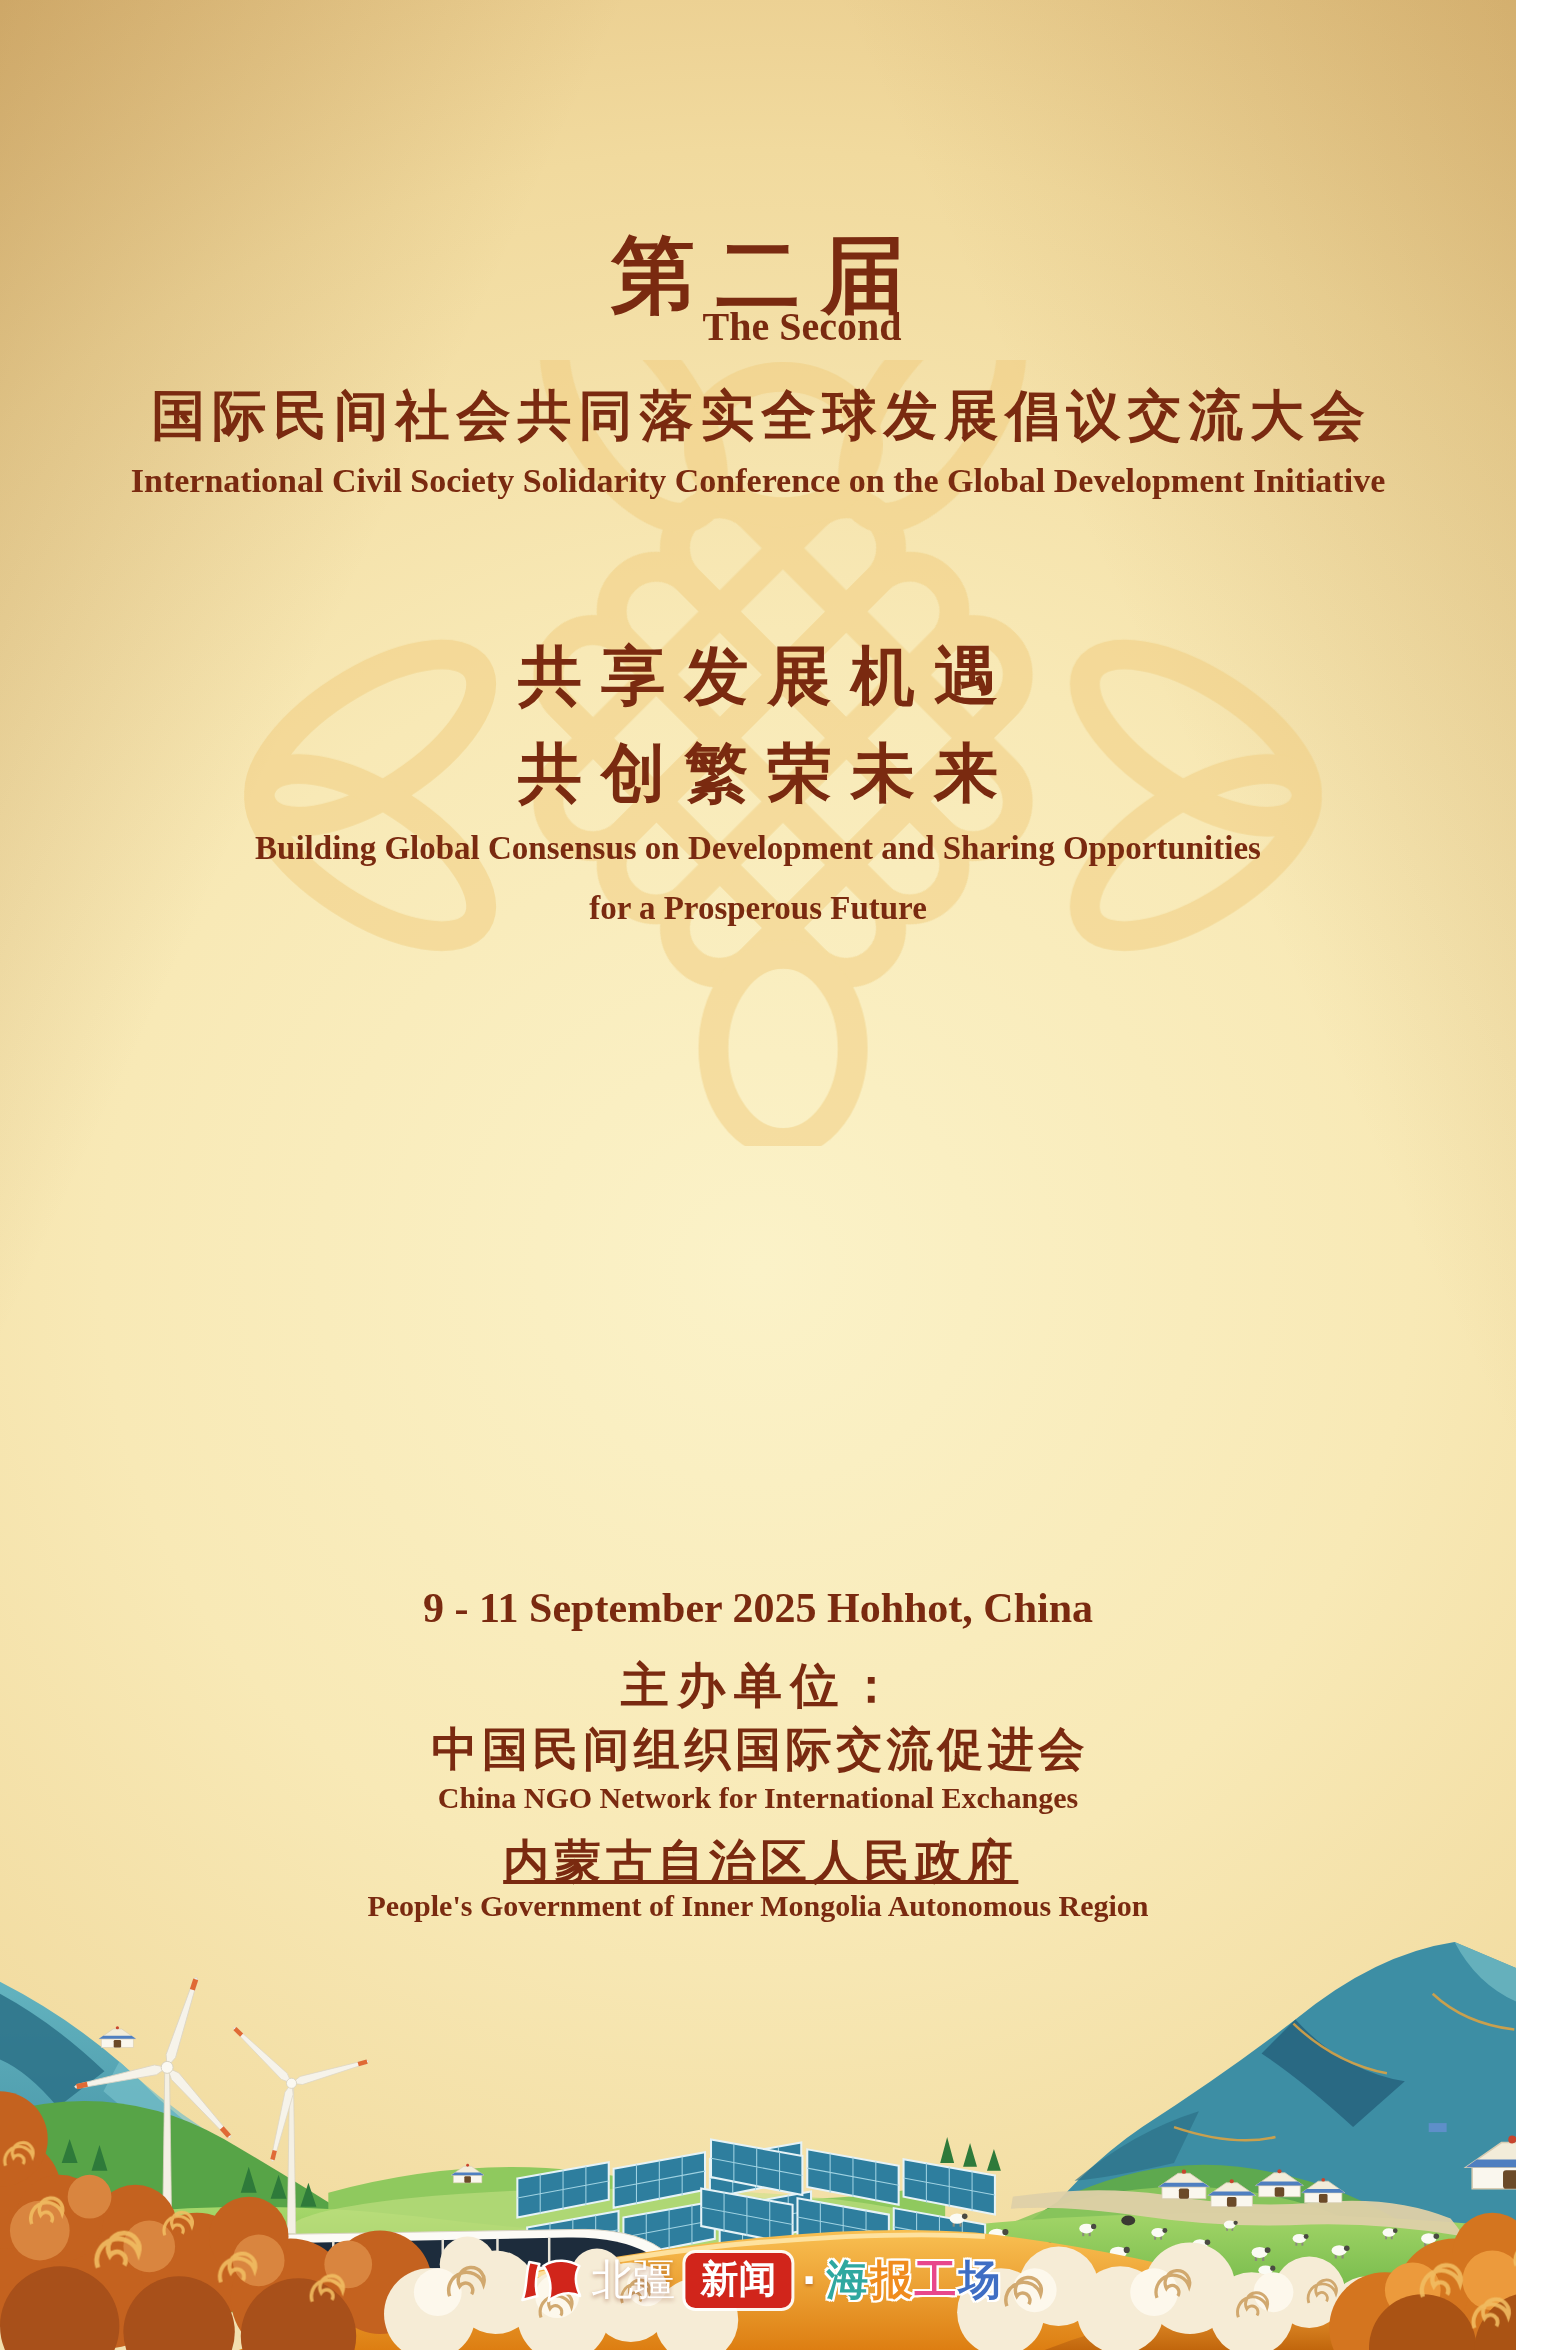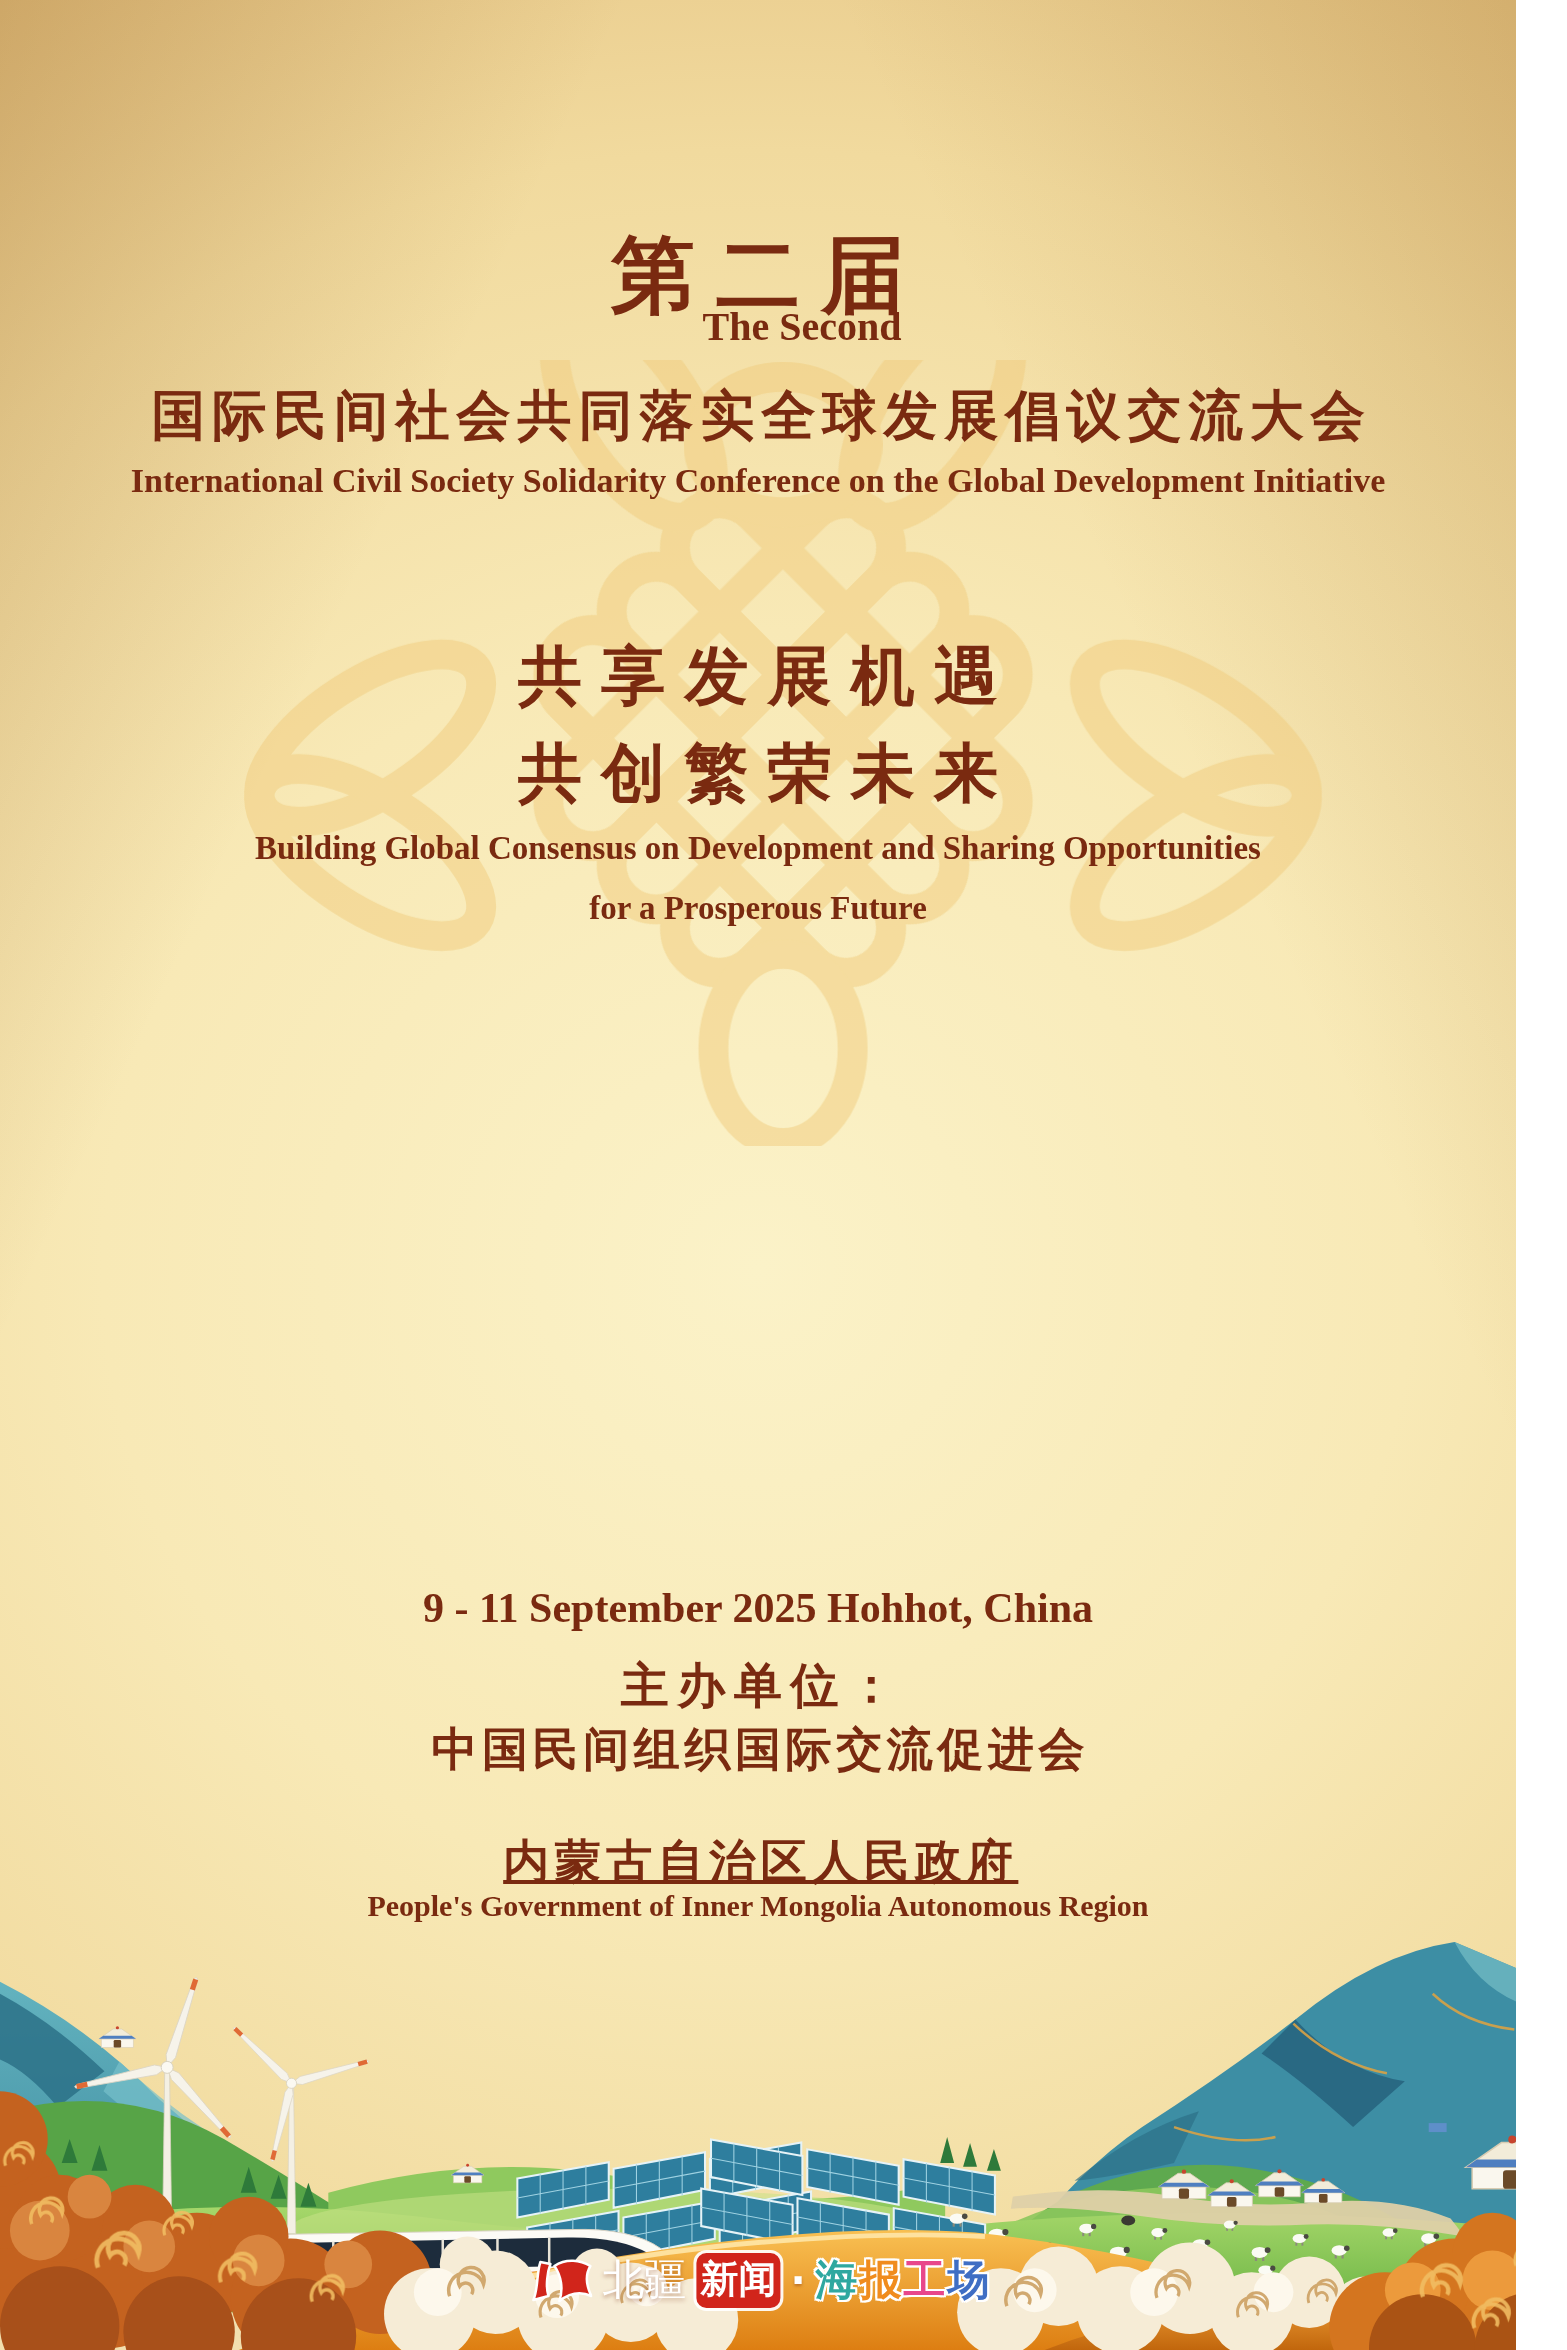--- a/index.html
+++ b/index.html
@@ -33,21 +33,21 @@
   .org-en-2{top:1889px; font-size:30px;}
   .knot{position:absolute; left:206px; top:360px; pointer-events:none;}
   .landscape{position:absolute; left:0; bottom:0; width:1567px; height:418px; display:block;}
   .footer-logo{
     position:absolute; left:50%; bottom:42px; transform:translateX(-50%);
     display:flex; align-items:center; gap:10px; z-index:5;
   }
   .logo-zh{font-weight:400; font-size:42px; color:#fff;
     text-shadow:0 2px 4px rgba(122,42,16,.45);}
   .logo-badge{font-weight:700; font-size:38px; color:#fff; background:#d1251b;
-    border-radius:10px; padding:1px 4px 3px; box-shadow:0 0 0 3px rgba(255,255,255,.92);}
+    border-radius:10px; padding:1px 15px 3px; box-shadow:0 0 0 3px rgba(255,255,255,.92);}
   .logo-sep{font-weight:700; font-size:40px; color:#fff; text-shadow:0 2px 3px rgba(122,42,16,.4);}
   .logo-workshop{display:flex; gap:2px;}
   .wk-char{font-weight:700; font-size:42px;
     text-shadow:-2px 0 0 #fff, 2px 0 0 #fff, 0 -2px 0 #fff, 0 2px 0 #fff,
       -2px -2px 0 #fff, 2px 2px 0 #fff, -2px 2px 0 #fff, 2px -2px 0 #fff;}
 </style>
 </head>
 <body>
 
 <div class="poster">
@@ -77,20 +77,21 @@
   <div class="line en edition-en">The Second</div>
   <div class="line zh title-zh">国际民间社会共同落实全球发展倡议交流大会</div>
   <div class="line en title-en">International Civil Society Solidarity Conference on the Global Development Initiative</div>
   <div class="line zh slogan-zh-2">共享发展机遇</div>
   <div class="line zh slogan-zh-3">共创繁荣未来</div>
   <div class="line en slogan-en-1">Building Global Consensus on Development and Sharing Opportunities</div>
   <div class="line en slogan-en-2">for a Prosperous Future</div>
   <div class="line en date-en">9 - 11 September 2025  Hohhot, China</div>
   <div class="line zh org-head">主办单位：</div>
   <div class="line zh org-zh-1">中国民间组织国际交流促进会</div>
+  <div class="line en org-en-1">China NGO Network for International Exchanges</div>
   <div class="line zh org-zh-2">内蒙古自治区人民政府</div>
   <div class="line en org-en-2">People's Government of Inner Mongolia Autonomous Region</div>
 
   <svg class="landscape" viewBox="0 0 1575 420">
     <defs>
       <linearGradient id="gMt" x1="0" y1="0" x2="0" y2="1">
         <stop offset="0" stop-color="#63b3bf"></stop>
           <stop offset="1" stop-color="#2f7a92"></stop>
       </linearGradient>
       <linearGradient id="gGrass" x1="0" y1="0" x2="0" y2="1">

